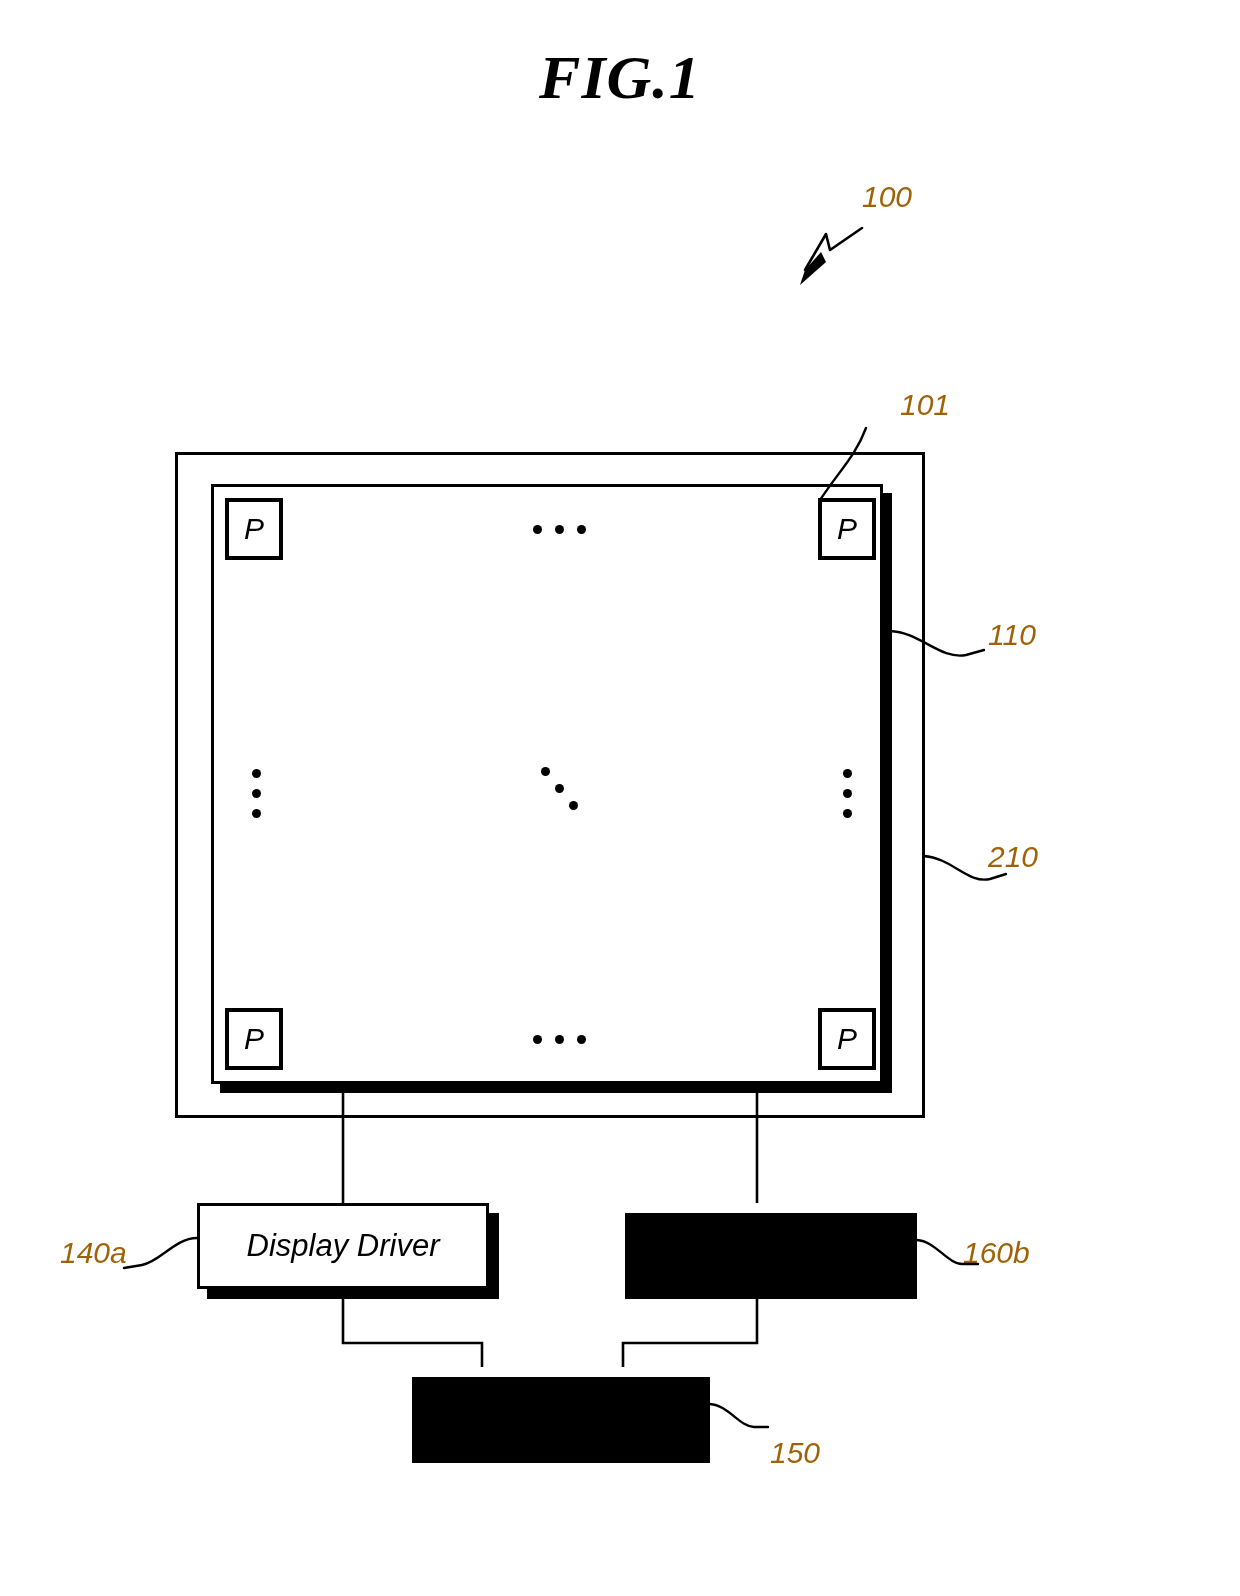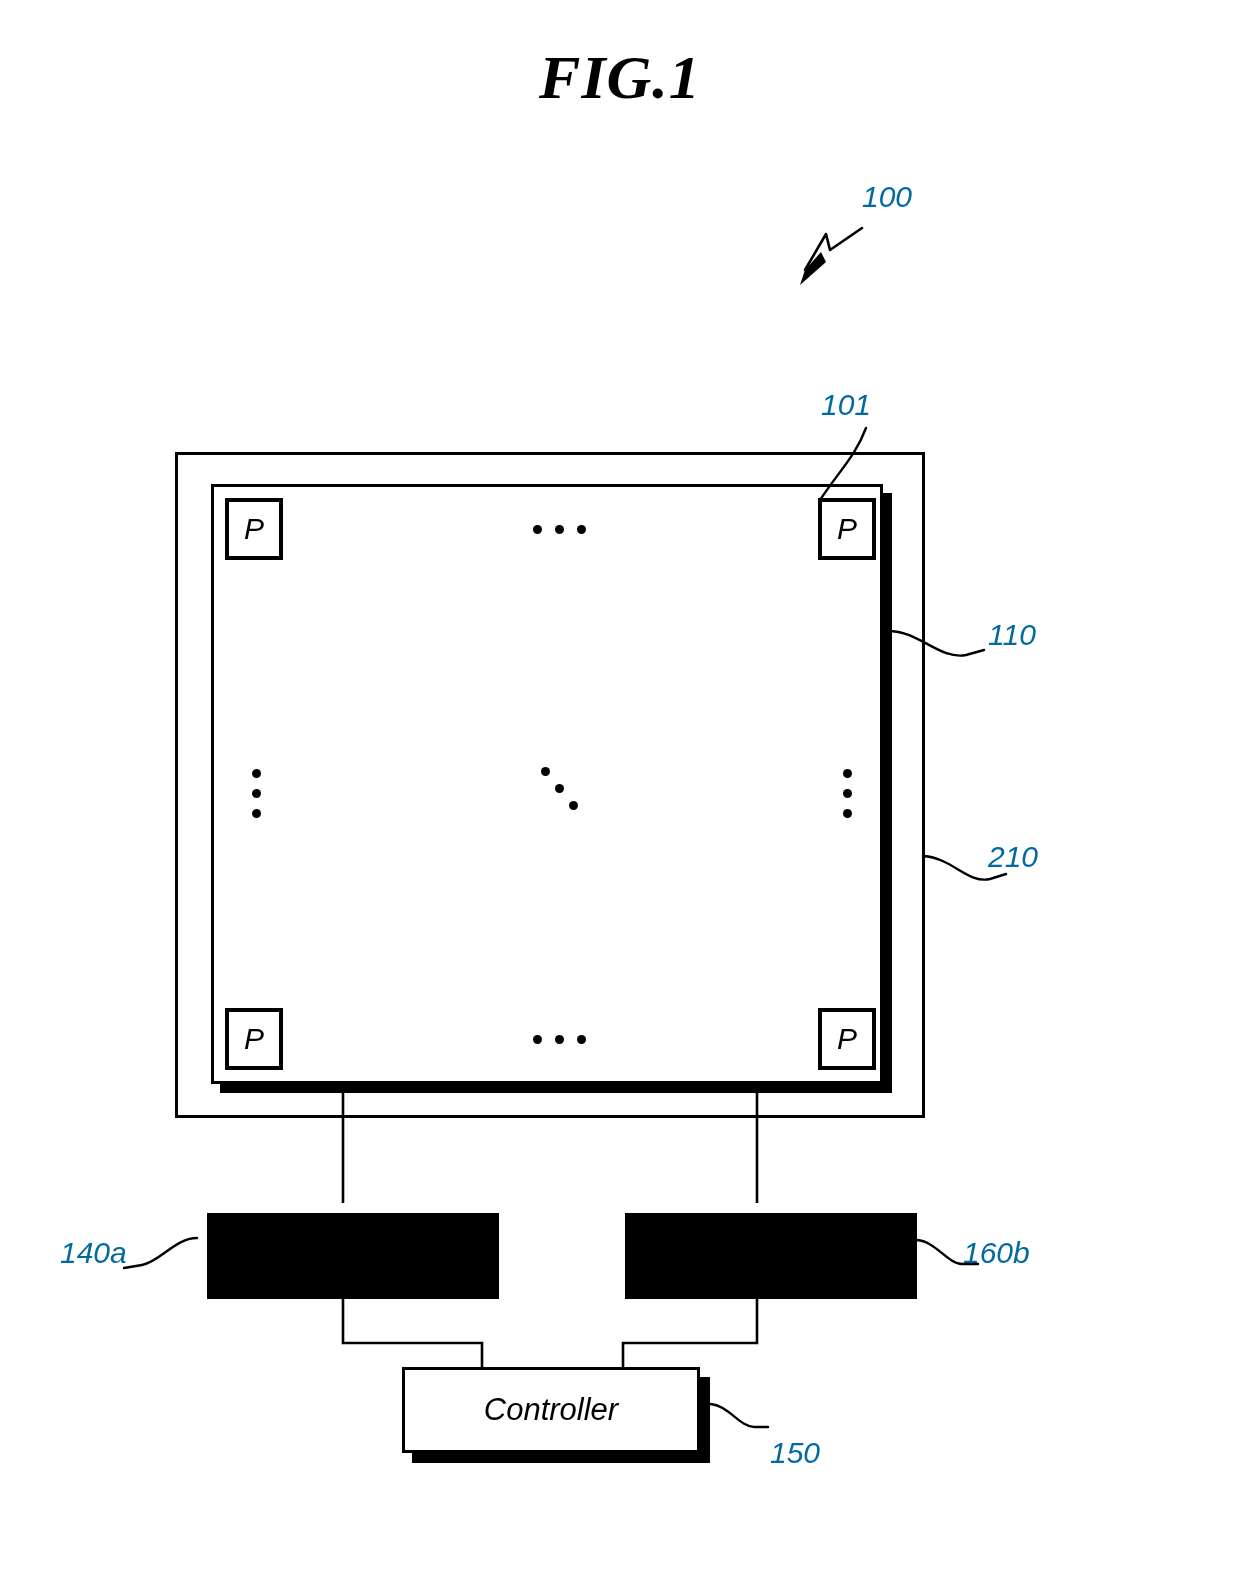--- a/index.html
+++ b/index.html
@@ -32,21 +32,21 @@
     letter-spacing: 1px;
     color: #000000;
   }
 
   
   .ref {
     position: absolute;
     font-family: "Liberation Sans", sans-serif;
     font-style: italic;
     font-size: 30px;
-    color: #0369a1;
+    color: #a16207;
     white-space: nowrap;
   }
 
   
   .outer-frame {
     position: absolute;
     left: 175px;
     top: 452px;
     width: 750px;
     height: 666px;
@@ -143,21 +143,21 @@
 </style>
 </head>
 <body>
 
 <div id="figure-root">
 
   <div class="fig-title">FIG.1</div>
 
   <div class="ref" style="left:862px; top:180px;">100</div>
 
-  <div class="ref" style="left:821px; top:388px;">101</div>
+  <div class="ref" style="left:900px; top:388px;">101</div>
 
   <div class="ref" style="left:988px; top:618px;text-align:right;">110</div>
 
   <div class="ref" style="left:988px; top:840px;">210</div>
 
   <div class="ref" style="left:60px; top:1236px;">140a</div>
 
   <div class="ref" style="left:963px; top:1236px;">160b</div>
 
   <div class="ref" style="left:770px; top:1436px;font-style:italic;">150</div>
@@ -196,25 +196,25 @@
     <div class="dot" style="left:843px; top:809px;"></div>
   </div>
 
   <div>
     <div class="dot" style="left:541px; top:767px;"></div>
     <div class="dot" style="left:555px; top:784px;"></div>
     <div class="dot" style="left:569px; top:801px;"></div>
   </div>
 
   <div class="blk-shadow display-driver-shadow"></div>
+  <div class="blk display-driver">Display Driver</div>
 
   <div class="blk-shadow touch-driver-shadow"></div>
 
   <div class="blk-shadow controller-shadow"></div>
-  <div class="blk controller">Controller</div>
 
   <svg class="overlay" viewBox="0 0 1240 1596">
 
     <g>
       <path d="M 862 228 L 830 250 L 826 234 L 812 258 L 805 270" fill="none" stroke="#000" stroke-width="2.6" stroke-linecap="round" stroke-linejoin="round"></path>
       <polygon points="805,270 821,252 826,262 800,285" fill="#000"></polygon>
     </g>
 
     <path d="M 866 428 C 856 455, 840 470, 820 500" fill="none" stroke="#000" stroke-width="2.4" stroke-linecap="round"></path>
 

